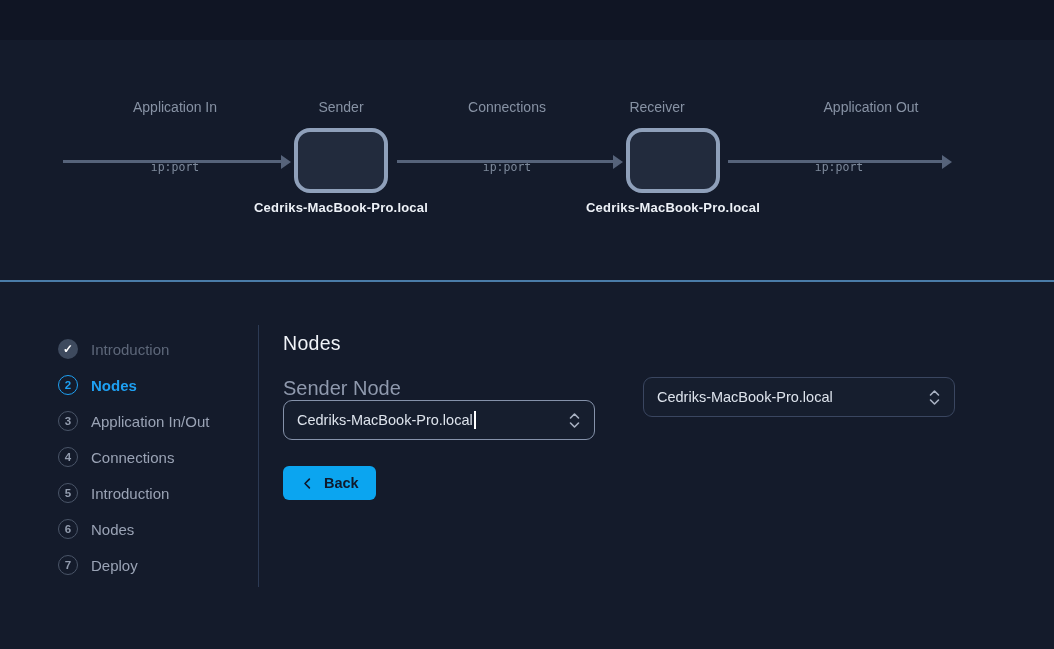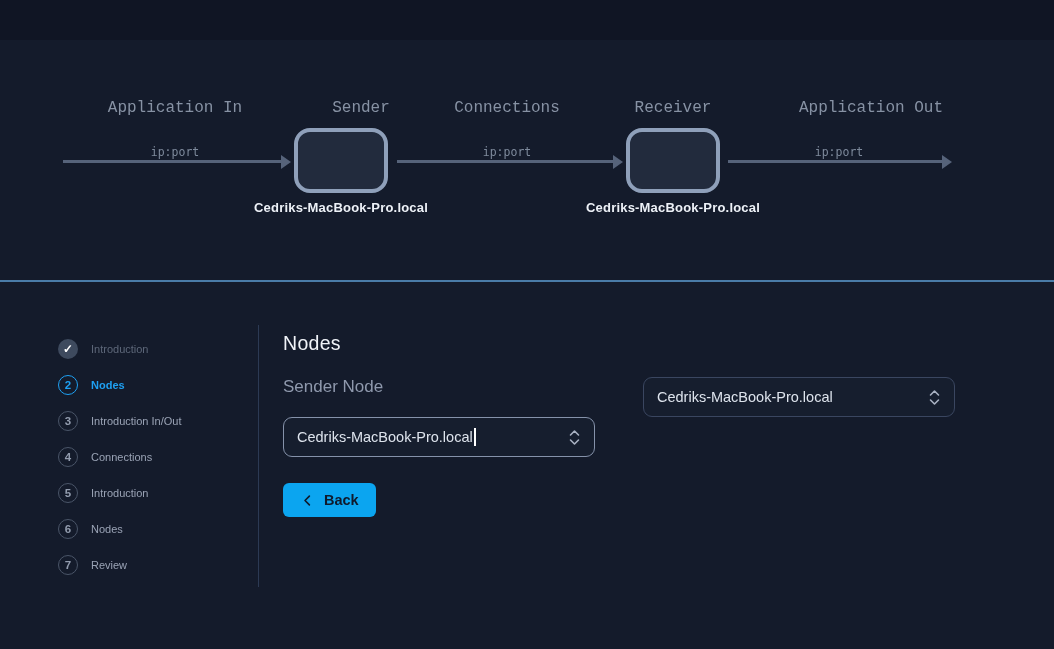--- a/index.html
+++ b/index.html
@@ -8,24 +8,24 @@
     background:#141b2b;
     font-family:"Liberation Sans", sans-serif;
     -webkit-font-smoothing:antialiased;
   }
   
   .top-band{position:absolute;top:0;left:0;width:100%;height:40px;background:#101524;}
 
   
   .stage-label{
     position:absolute;top:99px;transform:translateX(-50%);
-    font-family:Liberation Mono, monospace;font-size:16px;color:#8792a4;white-space:nowrap;
+    font-family:Liberation Sans, sans-serif;font-size:14px;color:#8792a4;white-space:nowrap;
   }
   .arrow-label{
-    position:absolute;top:145px;transform:translateX(-50%);
+    position:absolute;top:160px;transform:translateX(-50%);
     font-family:"DejaVu Sans Mono", monospace;font-size:11.5px;color:#7e8a9c;white-space:nowrap;
   }
   .arrow{position:absolute;top:160px;height:3px;background:#56637a;}
   .arrow::after{
     content:'';position:absolute;right:-10px;top:-5.5px;width:0;height:0;
     border-left:10px solid #56637a;border-top:7px solid transparent;border-bottom:7px solid transparent;
   }
   .node-box{
     position:absolute;top:128px;width:94px;height:65px;box-sizing:border-box;
     border:4px solid #8fa0ba;border-radius:16px;background:#222b3d;
@@ -37,33 +37,33 @@
   .section-divider{position:absolute;top:280px;left:0;width:100%;height:2px;background:#4a7ca8;}
 
   
   .steps{position:absolute;left:58px;top:338px;}
   .step{display:flex;align-items:center;height:22px;margin-bottom:14px;cursor:default;}
   .step-circle{
     width:20px;height:20px;border-radius:50%;box-sizing:border-box;flex:0 0 auto;
     display:flex;align-items:center;justify-content:center;
     border:1.5px solid #4a5568;color:#939daf;font-size:11.5px;font-weight:600;
   }
-  .step-label{margin-left:13px;font-size:11px;color:#9aa3b5;white-space:nowrap;}
+  .step-label{margin-left:13px;font-size:15px;color:#9aa3b5;white-space:nowrap;}
   .step.completed .step-circle{background:#3e4a5e;border:none;color:#ffffff;font-size:12px;}
   .step.completed .step-label{color:#5d6779;}
   .step.active .step-circle{border-color:#1ea0f2;color:#1ea0f2;}
   .step.active .step-label{color:#1ea0f2;font-weight:700;}
   .v-divider{position:absolute;left:258px;top:325px;width:1px;height:262px;background:#2c3a54;}
 
   
   .panel{position:absolute;left:283px;top:332px;width:672px;}
   .panel-title{font-size:19.5px;font-weight:500;color:#f0f3f8;letter-spacing:.3px;}
   .fields{display:flex;gap:48px;margin-top:22px;}
   .field{width:312px;}
-  .field-label{font-size:17px;color:#8f99ad;margin-bottom:20px;}
+  .field-label{font-size:20px;color:#8f99ad;margin-bottom:0;}
   .select{
     height:40px;box-sizing:border-box;border:1px solid #3a4660;border-radius:9px;
     background:#161e2e;display:flex;align-items:center;padding:0 13px;
     color:#dde3ec;font-size:14.5px;cursor:pointer;
   }
   .select.focused{border-color:#8592aa;}
   .caret{display:inline-block;width:2px;height:18px;background:#ffffff;margin-left:1px;}
   .chevrons{margin-left:auto;display:flex;align-items:center;}
   .btn-row{display:flex;justify-content:space-between;margin-top:26px;}
   .btn{
@@ -74,23 +74,23 @@
 </style>
 </head>
 <body>
 
 <div class="app">
 
   <div class="top-band"></div>
 
   <div>
     <span class="stage-label" style="left:175px">Application In</span>
-    <span class="stage-label" style="left:361px">Sender</span>
+    <span class="stage-label" style="left:341px">Sender</span>
     <span class="stage-label" style="left:507px">Connections</span>
-    <span class="stage-label" style="left:673px">Receiver</span>
+    <span class="stage-label" style="left:657px">Receiver</span>
     <span class="stage-label" style="left:871px">Application Out</span>
 
     <span class="arrow-label" style="left:175px">ip:port</span>
     <span class="arrow-label" style="left:507px">ip:port</span>
     <span class="arrow-label" style="left:839px">ip:port</span>
 
     <div class="arrow" style="left:63px;width:218px"></div>
     <div class="arrow" style="left:397px;width:216px"></div>
     <div class="arrow" style="left:728px;width:214px"></div>
 
@@ -107,37 +107,37 @@
     <div class="step completed">
       <span class="step-circle">✓</span>
       <span class="step-label">Introduction</span>
     </div>
     <div class="step active">
       <span class="step-circle">2</span>
       <span class="step-label">Nodes</span>
     </div>
     <div class="step">
       <span class="step-circle">3</span>
-      <span class="step-label">Introduction In/Out</span>
+      <span class="step-label">Application In/Out</span>
     </div>
     <div class="step">
       <span class="step-circle">4</span>
       <span class="step-label">Connections</span>
     </div>
     <div class="step">
       <span class="step-circle">5</span>
       <span class="step-label">Introduction</span>
     </div>
     <div class="step">
       <span class="step-circle">6</span>
       <span class="step-label">Nodes</span>
     </div>
     <div class="step">
       <span class="step-circle">7</span>
-      <span class="step-label">Review</span>
+      <span class="step-label">Deploy</span>
     </div>
   </div>
 
   <div class="v-divider"></div>
 
   <div class="panel">
     <div class="panel-title">Nodes</div>
 
     <div class="fields">
       <div class="field">

